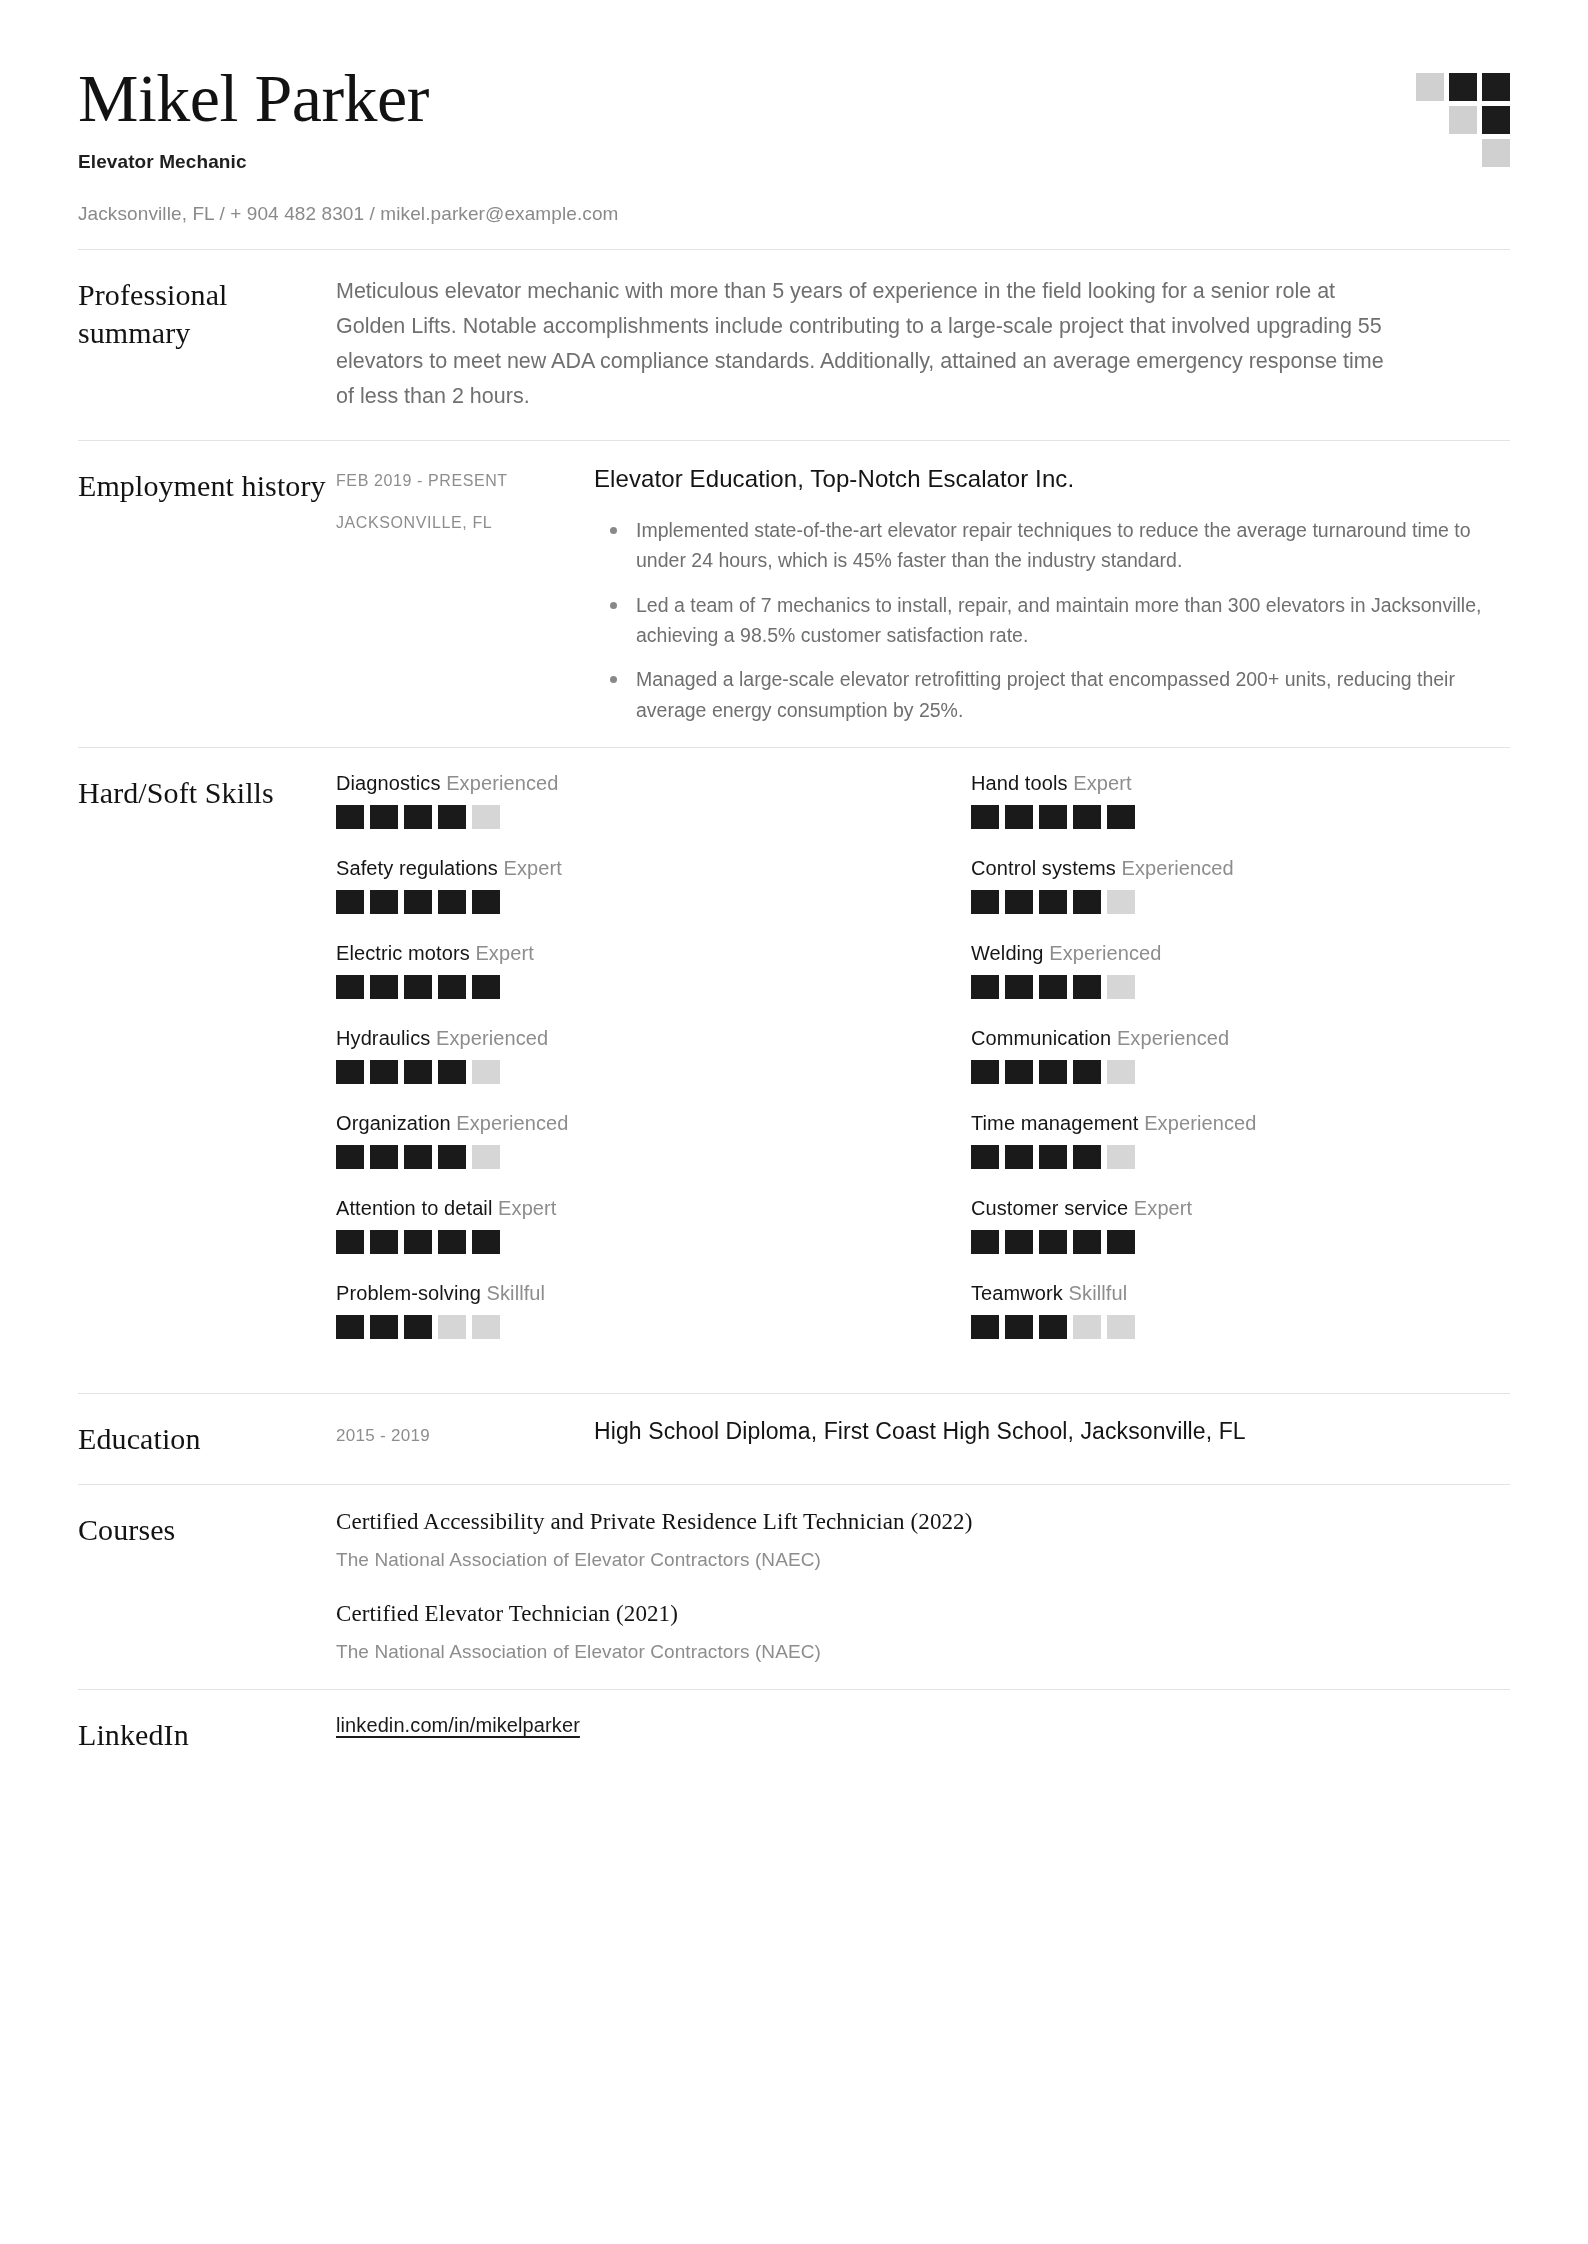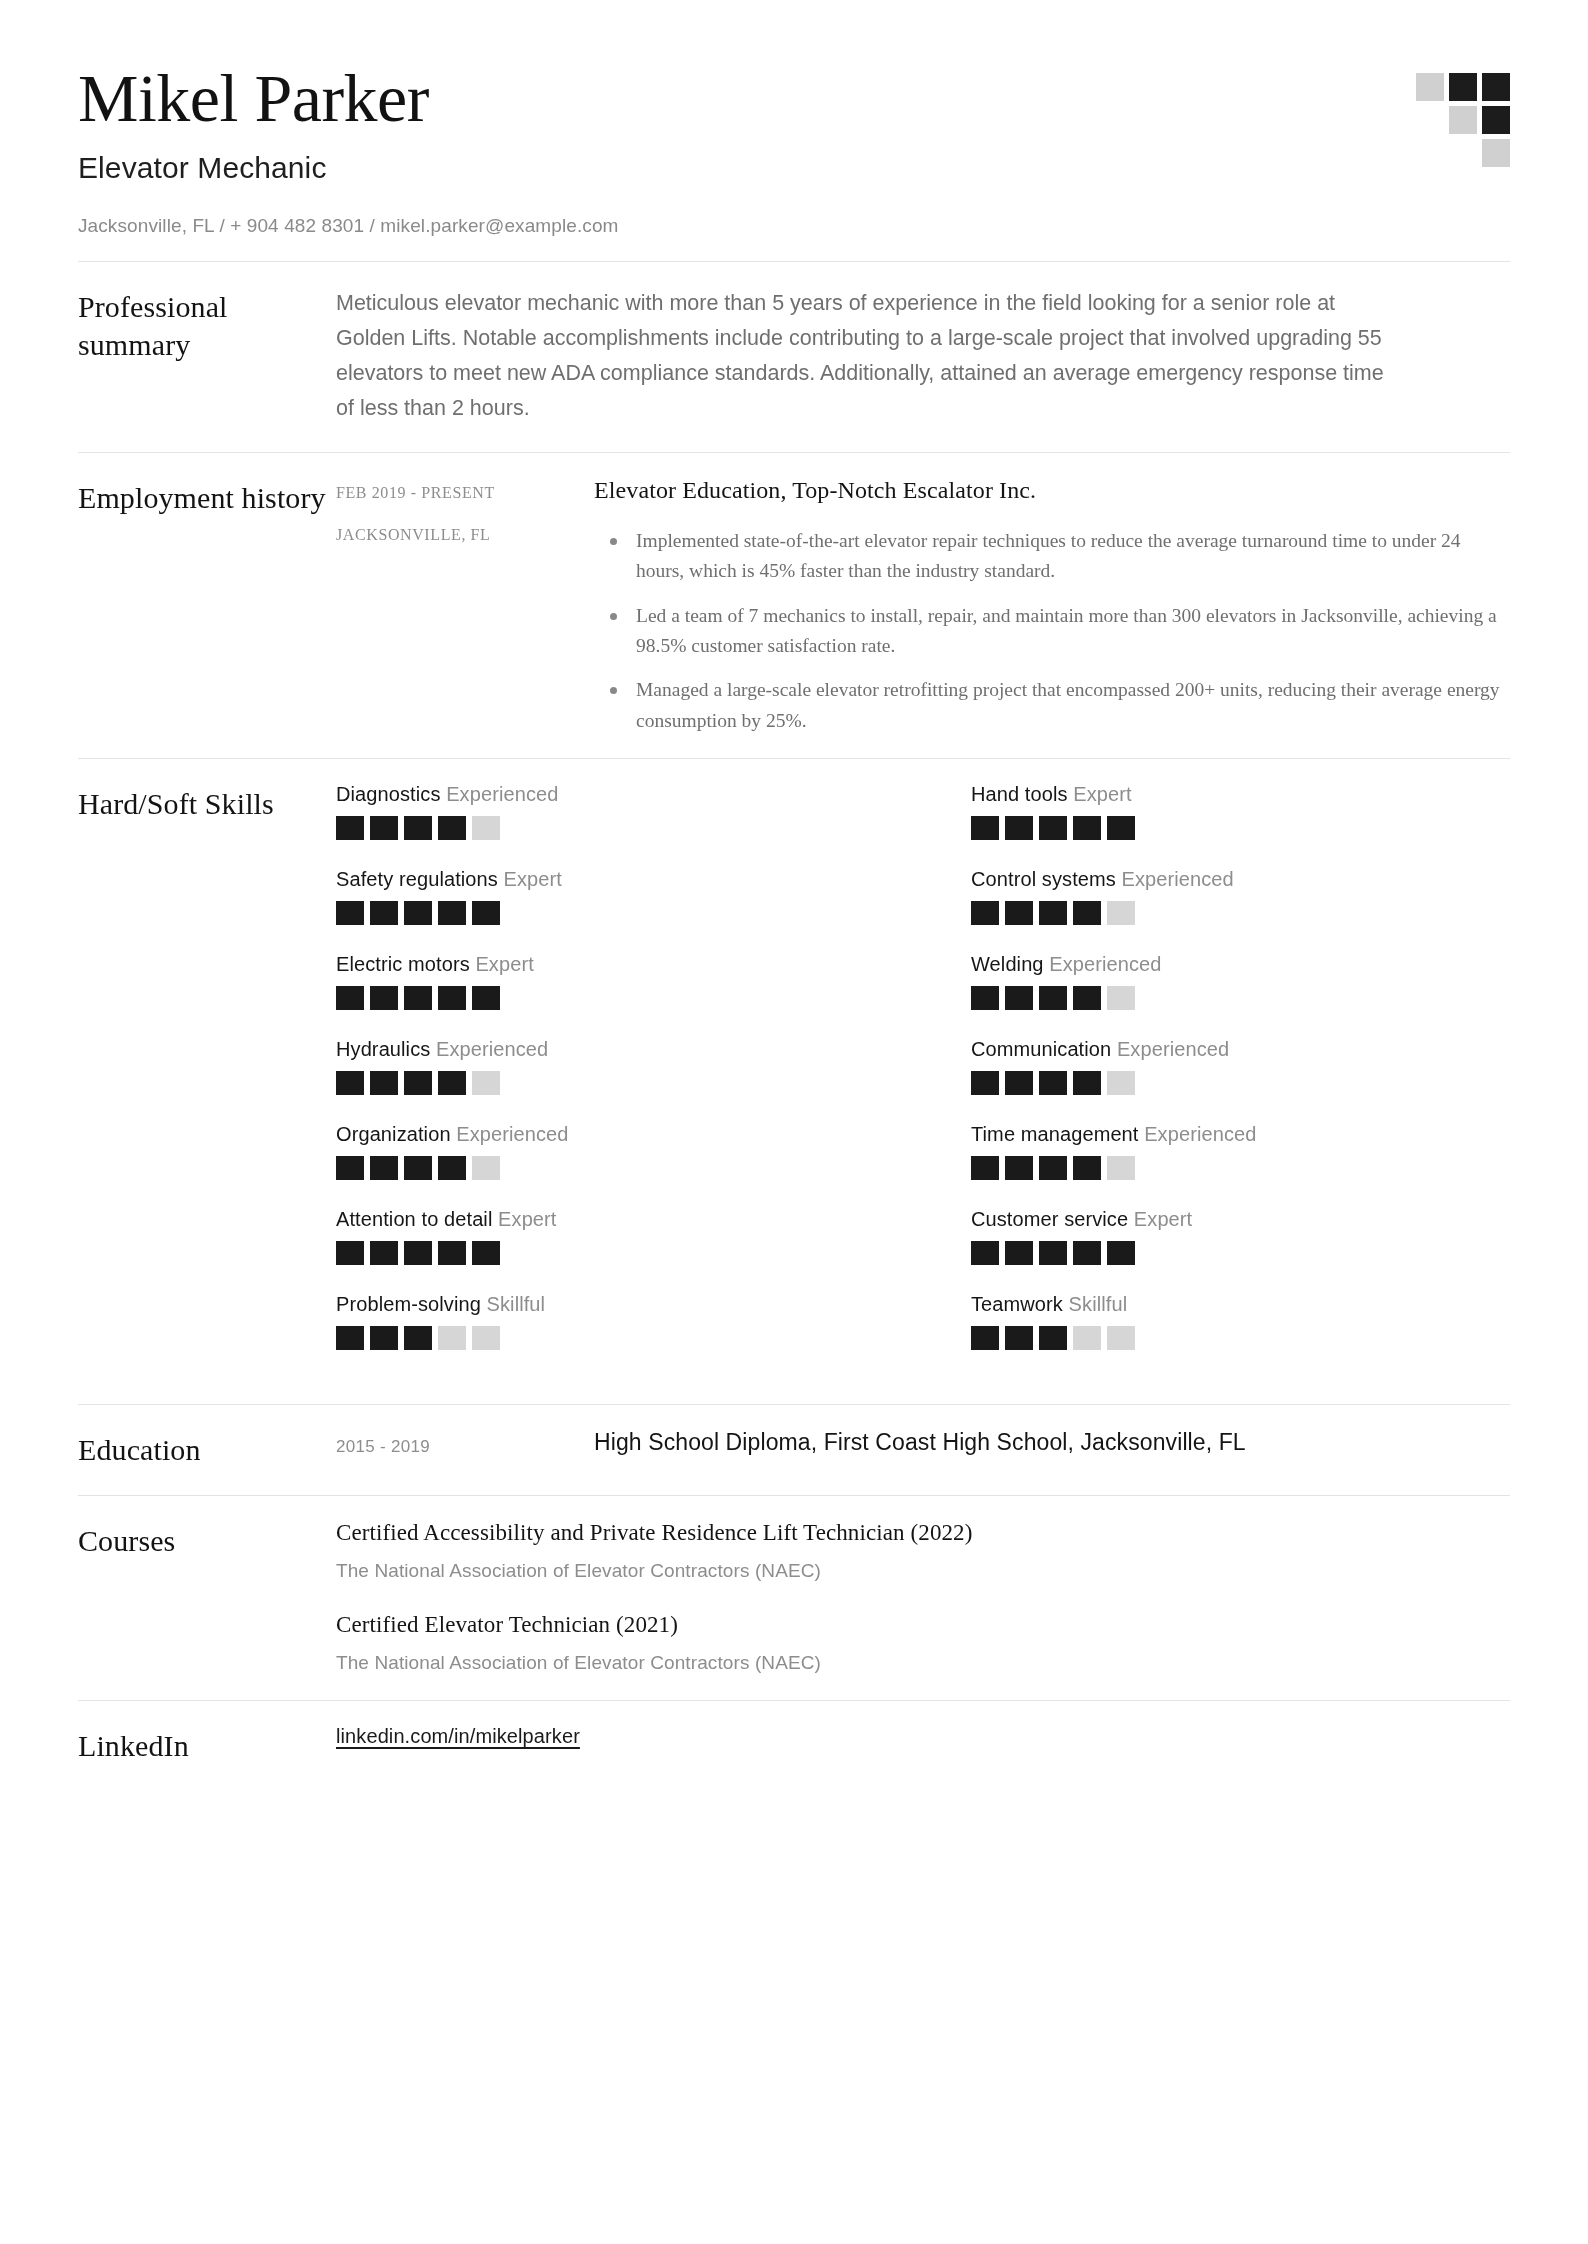--- a/index.html
+++ b/index.html
@@ -30,22 +30,22 @@
   }
   .name {
     font-family: "Liberation Serif", serif;
     font-size: 68px;
     line-height: 1.08;
     font-weight: 400;
     letter-spacing: -0.5px;
     color: #121212;
   }
   .job-title {
-    font-size: 30px;
-    font-weight: 400;
+    font-size: 19px;
+    font-weight: 700;
     color: #1f1f1f;
     margin-top: 16px;
     letter-spacing: 0.1px;
   }
   .contact-line {
     font-size: 19px;
     color: #8a8a8a;
     margin-top: 30px;
     letter-spacing: 0.1px;
   }
@@ -100,21 +100,20 @@
     line-height: 1.62;
     color: #6f6f6f;
     max-width: 1060px;
   }
 
   
   .emp-section { padding-bottom: 22px; }
   .emp-block {
     display: flex;
     align-items: flex-start;
-    font-family: Liberation Serif, serif;
   }
   .emp-meta {
     width: 258px;
     flex: 0 0 258px;
     padding-top: 6px;
   }
   .emp-date, .emp-loc {
     font-size: 16px;
     letter-spacing: 0.6px;
     color: #8d8d8d;

